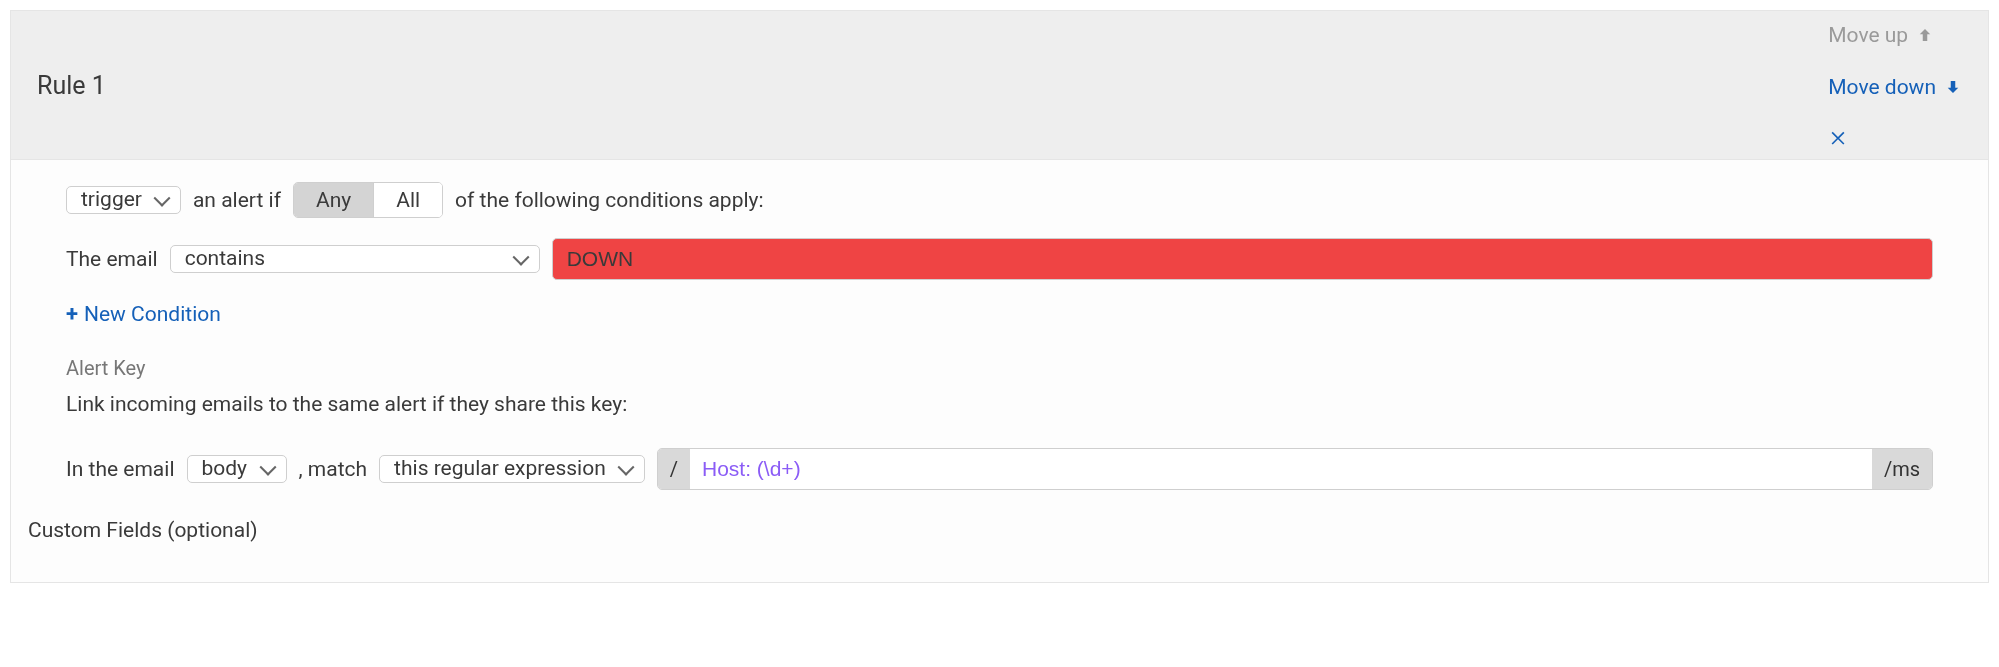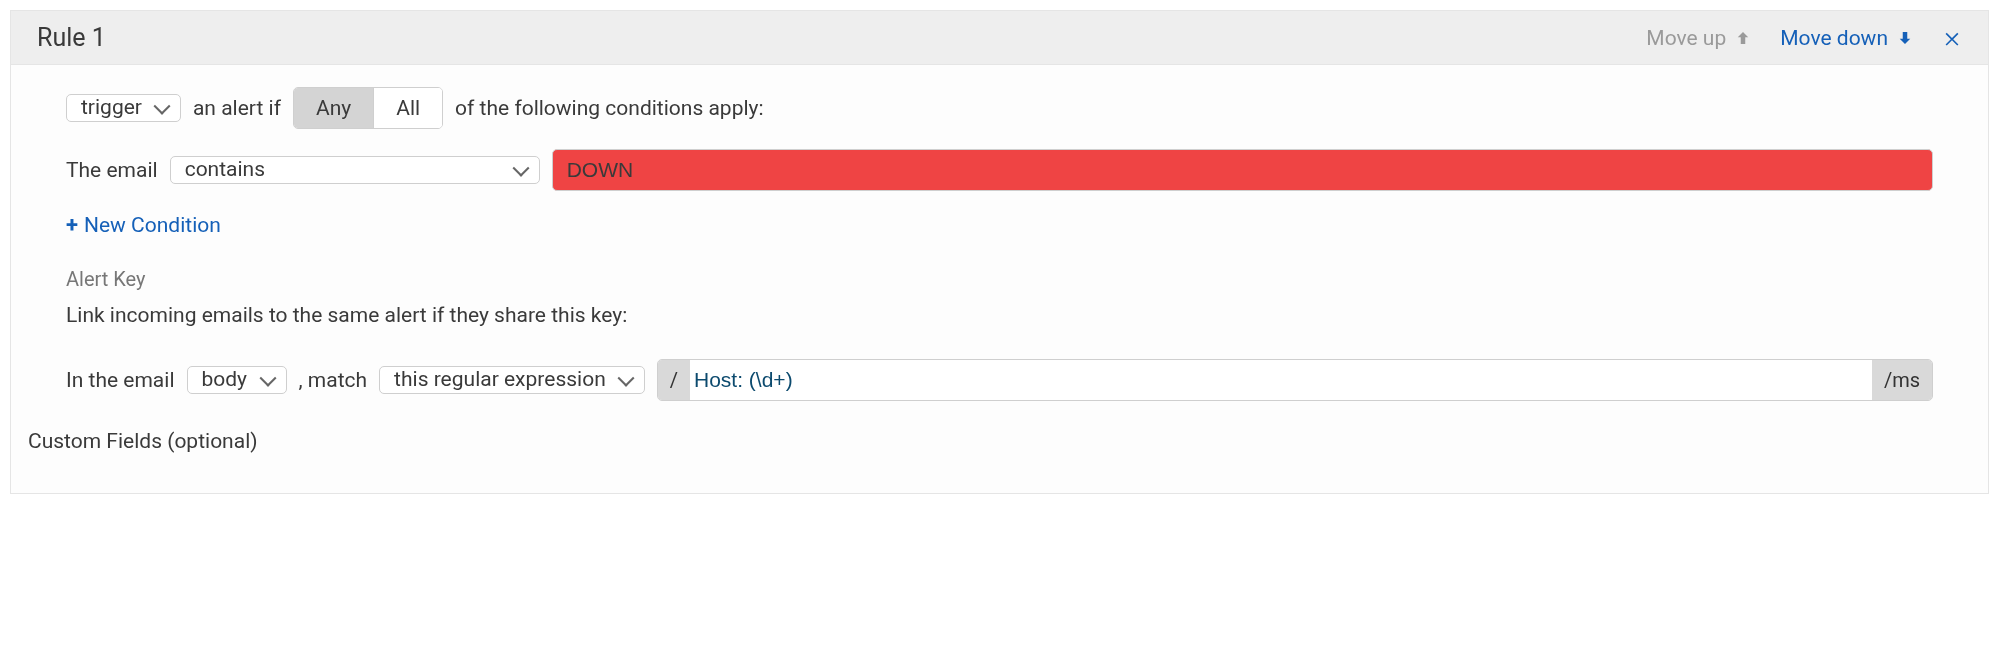--- a/index.html
+++ b/index.html
@@ -25,22 +25,23 @@
     padding: 12px 26px;
     color: #444;
   }
   .rule-title {
     font-size: 25px;
     font-weight: 400;
     color: #3a3a3a;
   }
   .rule-header-actions {
     display: flex;
-    align-items: center;
+    align-items: flex-start;
     gap: 28px;
+    flex-direction: column;
   }
   .header-action {
     display: inline-flex;
     align-items: center;
     gap: 8px;
     cursor: pointer;
     font-size: 21px;
   }
   .header-action.disabled { color: #9a9a9a; cursor: default; }
   .header-action.enabled { color: #1560b8; }
@@ -87,21 +88,21 @@
   .select.sm { min-width: 100px; }
   .select.md { min-width: 150px; }
   .select.lg { min-width: 370px; }
   .select.xl { min-width: 230px; }
 
   .toggle-group {
     display: inline-flex;
     border: 1px solid #cfcfcf;
     border-radius: 5px;
     overflow: hidden;
-    height: 42px;
+    height: 36px;
   }
   .toggle-option {
     padding: 0 22px;
     display: flex;
     align-items: center;
     cursor: pointer;
     background: #fff;
     color: #3a3a3a;
     user-select: none;
   }
@@ -161,23 +162,23 @@
     background: #d9d9d9;
     color: #333;
     display: flex;
     align-items: center;
     padding: 0 12px;
     font-size: 20px;
   }
   .regex-input {
     flex: 1;
     border: none;
-    padding: 0 4px;
-    font-size: 21px;
-    color: #0c4a6e;
+    padding: 0 12px;
+    font-size: 21px;
+    color: #8b5cf6;
     outline: none;
   }
   .custom-fields {
     margin-left: -38px;
     margin-top: 28px;
     color: #3a3a3a;
   }
 </style>
 </head>
 <body>

